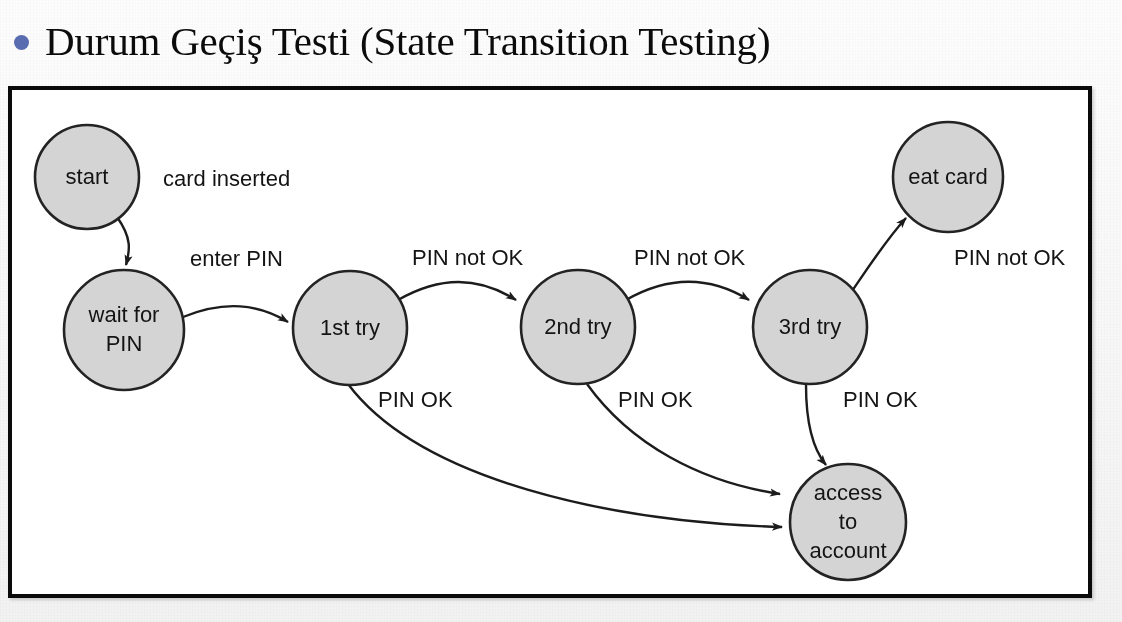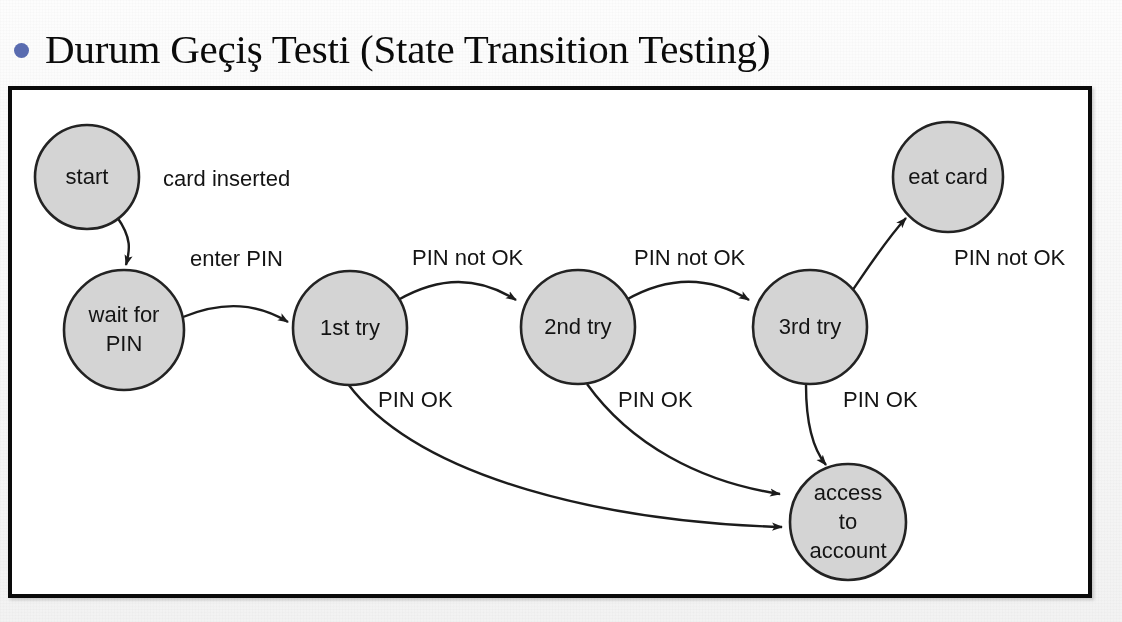--- a/index.html
+++ b/index.html
@@ -28,21 +28,21 @@
     inset: 0;
     background-image:
       repeating-linear-gradient(0deg, rgba(0,0,0,0.012) 0 1px, rgba(0,0,0,0) 1px 3px),
       repeating-linear-gradient(90deg, rgba(0,0,0,0.012) 0 1px, rgba(0,0,0,0) 1px 3px);
     pointer-events: none;
   }
 
   
   .title-row {
     position: absolute;
-    left: 0; top: 12px;
+    left: 0; top: 4px;
     width: 1122px; height: 76px;
     display: flex;
     align-items: center;
   }
   .bullet-dot {
     width: 15px; height: 15px;
     border-radius: 50%;
     margin-left: 14px;
     margin-right: 16px;
     flex: 0 0 auto;

